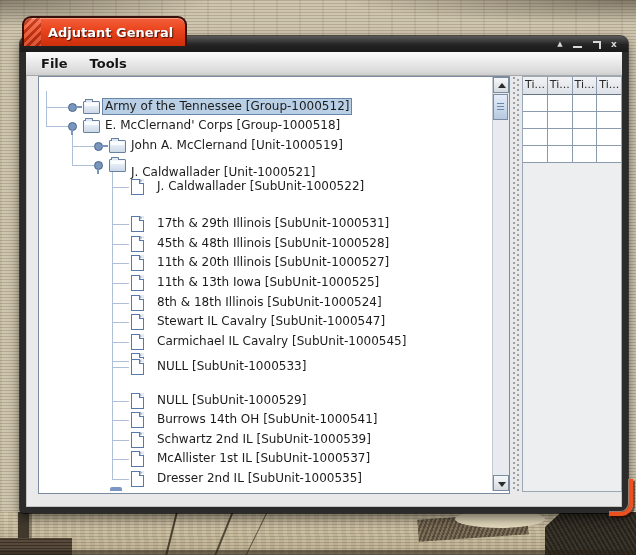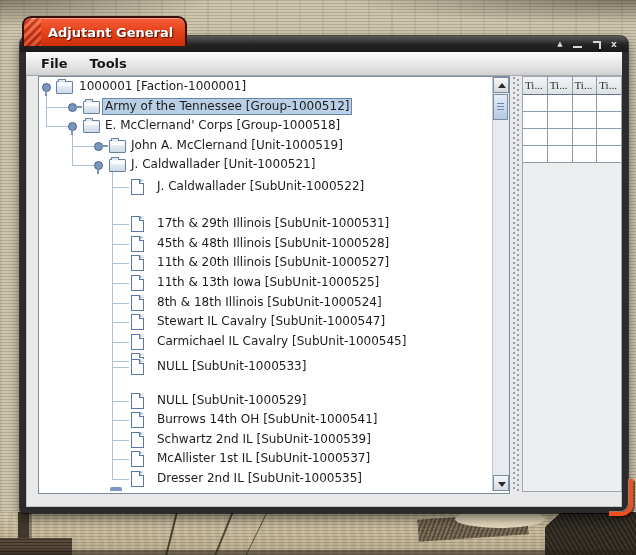--- a/index.html
+++ b/index.html
@@ -107,21 +107,21 @@
   .scroll-thumb::before{content:"";position:absolute;left:3px;right:3px;top:8px;height:8px;
     background:repeating-linear-gradient(180deg,#6b88ab 0 1px,transparent 1px 3px);}
   
   .divider{position:absolute;left:486px;top:24px;width:9px;height:416px;background:#e9e9e9;
     background-image:radial-gradient(circle at 2px 2px, #9aa0a8 0.8px, transparent 1.2px),
                      radial-gradient(circle at 6px 4px, #9aa0a8 0.8px, transparent 1.2px);
     background-size:8px 5px;cursor:col-resize;}
   
   .table-pane{position:absolute;left:496px;top:24px;width:100px;height:416px;background:#eceef0;
     border:1px solid #9aa7b5;box-sizing:border-box;}
-  .tbl-header{display:flex;height:17px;border-bottom:1px solid #64748a;font-family:Liberation Serif, serif;}
+  .tbl-header{display:flex;height:17px;border-bottom:1px solid #64748a;}
   .tbl-header .hcell{flex:1 1 0;box-sizing:border-box;border-right:1px solid #8b9aad;
     background:linear-gradient(180deg,#f2f3f5,#dde1e6);font-size:11px;color:#2a2a2a;
     line-height:16px;padding-left:2px;white-space:nowrap;overflow:hidden;cursor:default;}
   .tbl-header .hcell:last-child{border-right:none;}
   .tbl-row{display:flex;height:17px;}
   .tbl-row .cell{flex:1 1 0;box-sizing:border-box;background:#fff;
     border-right:1px solid #8b9aad;border-bottom:1px solid #8b9aad;}
   .tbl-row .cell:last-child{border-right:none;}
   
   .corner-grip{position:absolute;left:609px;top:479px;width:20px;height:33px;
@@ -166,26 +166,20 @@
       <div class="menubar">
         <span class="menu-item">File</span>
         <span class="menu-item">Tools</span>
       </div>
 
       <div class="tree-pane">
         <div class="tree-viewport" id="tree-viewport">
             <div class="tree-line" style="left: 7px; top: 14px; height: 35px;"></div>
             <div class="tree-line" style="left: 33px; top: 53px; height: 35px;"></div>
             <div class="tree-line" style="left: 73px; top: 92px; height: 310px;"></div>
-            <div class="tree-row" style="top: 0px;">
-              <div class="handle-circle" style="left: 3px;"></div>
-              <div class="handle-stem-v" style="left: 6px; top: 14px;"></div>
-              <div class="icon-folder" style="left: 17px;"></div>
-              <div class="tree-label" style="left: 38px;">1000001 [Faction-1000001]</div>
-            </div>
             <div class="tree-row" style="top: 20px;">
               <div class="tree-stub" style="left: 7px; top: 10px; width: 22px;"></div>
               <div class="handle-circle" style="left: 29px;"></div>
               <div class="handle-stem-h" style="left: 37px; top: 9px;"></div>
               <div class="icon-folder" style="left: 44px;"></div>
               <div class="tree-label selected" style="left: 64px;">Army of the Tennessee [Group-1000512]</div>
             </div>
             <div class="tree-row" style="top: 39px;">
               <div class="tree-stub" style="left: 7px; top: 10px; width: 22px;"></div>
               <div class="handle-circle" style="left: 29px;"></div>
@@ -198,21 +192,21 @@
               <div class="handle-circle" style="left: 55px;"></div>
               <div class="handle-stem-h" style="left: 63px; top: 9px;"></div>
               <div class="icon-folder" style="left: 70px;"></div>
               <div class="tree-label" style="left: 90px;">John A. McClernand [Unit-1000519]</div>
             </div>
             <div class="tree-row" style="top: 78px;">
               <div class="tree-stub" style="left: 33px; top: 10px; width: 22px;"></div>
               <div class="handle-circle" style="left: 55px;"></div>
               <div class="handle-stem-v" style="left: 58px; top: 14px;"></div>
               <div class="icon-folder" style="left: 70px;"></div>
-              <div class="tree-label" style="left: 90px;">J. Caldwallader [Unit-1000521]</div>
+              <div class="tree-label" style="left: 90px; margin-top: 8px;">J. Caldwallader [Unit-1000521]</div>
             </div>
             <div class="tree-row" style="top: 100px;">
               <div class="tree-stub" style="left: 73px; top: 10px; width: 17px;"></div>
               <div class="icon-leaf" style="left: 92px;"></div>
               <div class="tree-label" style="left: 116px;">J. Caldwallader [SubUnit-1000522]</div>
             </div>
             <div class="tree-row" style="top: 137px;">
               <div class="tree-stub" style="left: 73px; top: 10px; width: 17px;"></div>
               <div class="icon-leaf" style="left: 92px;"></div>
               <div class="tree-label" style="left: 116px;">17th &amp; 29th Illinois [SubUnit-1000531]</div>

